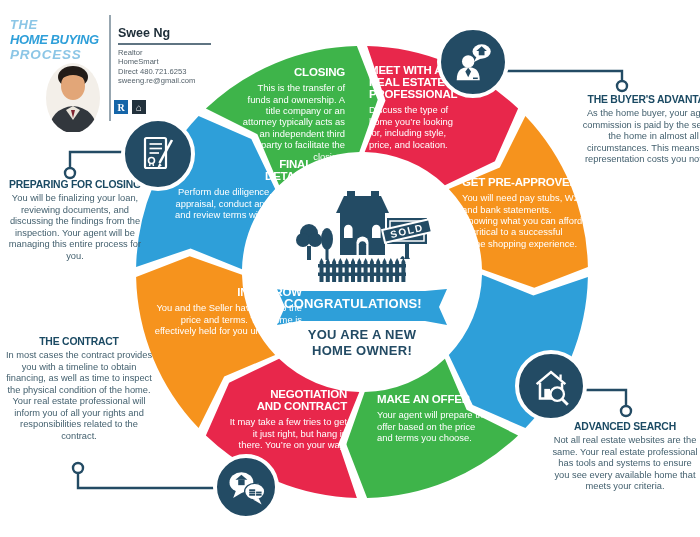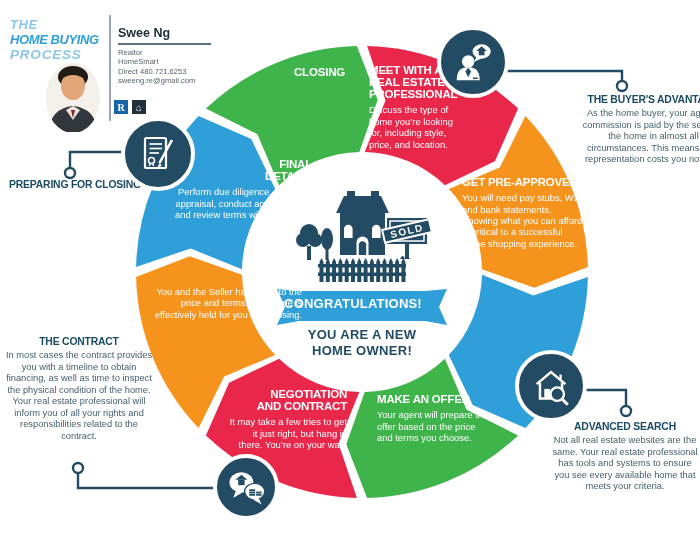--- a/index.html
+++ b/index.html
@@ -138,28 +138,30 @@
   </div>
   <div id="seg3" class="seg al">
     <div class="t">MAKE AN OFFER</div>
     <div class="b">Your agent will prepare the offer based on the price and terms you choose.</div>
   </div>
   <div id="seg4" class="seg ar">
     <div class="t">NEGOTIATION AND CONTRACT</div>
     <div class="b">It may take a few tries to get it just right, but hang in there. You’re on your way!</div>
   </div>
   <div id="seg5" class="seg ar">
+    <div class="t">IN ESCROW</div>
     <div class="b">You and the Seller have tries to the price and terms. The home is effectively held for you until closing.</div>
   </div>
   <div id="seg6" class="seg ar">
     <div class="t">FINAL DETAILS</div>
     <div class="b">Perform due diligence, order the appraisal, conduct an inspection, and review terms with the lender.</div>
   </div>
   <div id="seg7" class="seg ar">
     <div class="t">CLOSING</div>
+    <div class="b">This is the transfer of funds and ownership. A title company or an attorney typically acts as an independent third party to facilitate the closing.</div>
   </div>
 
   <div id="agent-icon" class="icon-circle">
     <svg width="46" height="46" viewBox="0 0 48 48">
       <ellipse cx="33" cy="13" rx="9.5" ry="7.5" fill="#fff"></ellipse>
       <polygon points="28,18 25,24 33,20" fill="#fff"></polygon>
       <polygon points="33,7.5 27.5,12.5 38.5,12.5" fill="#234b64"></polygon>
       <rect x="30" y="12.5" width="6" height="4.5" fill="#234b64"></rect>
       <circle cx="19" cy="23.5" r="6.5" fill="#fff"></circle>
       <path d="M7,43 C7,31.5 13,29.5 19,29.5 C25,29.5 31,31.5 31,43 Z" fill="#fff"></path>
@@ -261,20 +263,21 @@
   <svg id="ribbon" width="170" height="40" viewBox="0 0 170 40">
     <polygon points="0,2 22,4 22,34 0,38 8,20" fill="#2e9fd9"></polygon>
     <polygon points="170,2 148,4 148,34 170,38 162,20" fill="#2e9fd9"></polygon>
     <rect x="18" y="4" width="134" height="30" fill="#2e9fd9"></rect>
   </svg>
   <div id="banner-text">CONGRATULATIONS!</div>
   <div id="subtitle">YOU ARE A NEW HOME OWNER!</div>
 
   <div id="callout0" class="callout">
     <div class="t">PREPARING FOR CLOSING</div>
+    <div class="b">You will be finalizing your loan, reviewing documents, and discussing the findings from the inspection. Your agent will be managing this entire process for you.</div>
   </div>
   <div id="callout1" class="callout">
     <div class="t">THE CONTRACT</div>
     <div class="b">In most cases the contract provides you with a timeline to obtain financing, as well as time to inspect the physical condition of the home. Your real estate professional will inform you of all your rights and responsibilities related to the contract.</div>
   </div>
   <div id="callout2" class="callout">
     <div class="t">THE BUYER'S ADVANTAGE</div>
     <div class="b">As the home buyer, your agent’s commission is paid by the seller of the home in almost all circumstances. This means your representation costs you nothing!</div>
   </div>
   <div id="callout3" class="callout">

